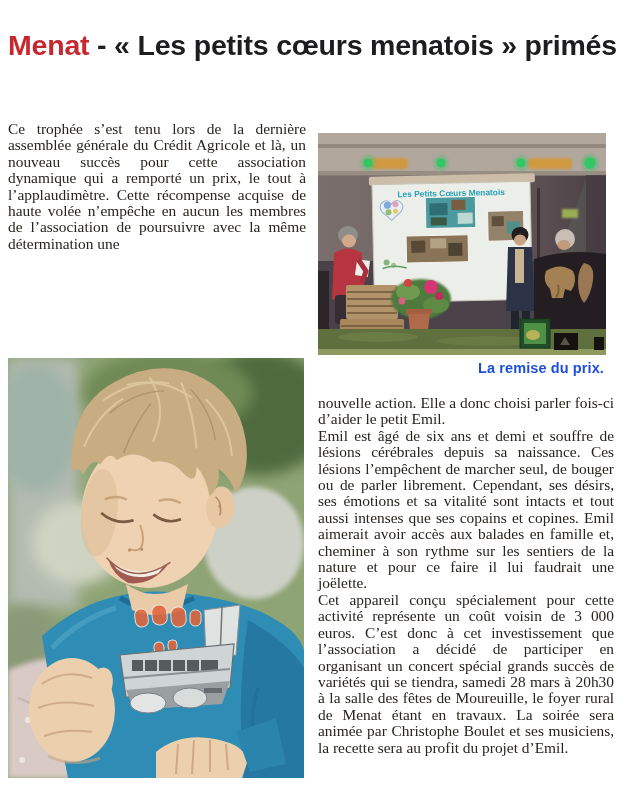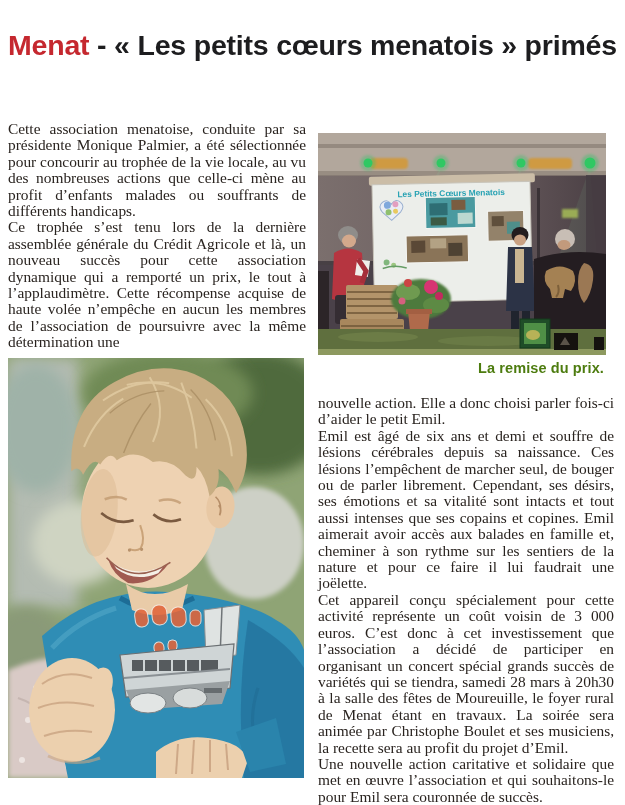--- a/index.html
+++ b/index.html
@@ -19,34 +19,33 @@
     text-align:justify; hyphens:auto;
   }
   .bodycol p { margin:0; }
   .col-left  { left:8px;  top:121px; width:298px; }
   .col-right { left:318px; top:395px; width:296px; }
   .photo { position:absolute; display:block; }
   .photo-ceremony { left:318px; top:133px; }
   .photo-emil     { left:8px;  top:358px; }
   .caption {
     position:absolute; font-weight:700; font-size:14.5px;
-    color:#4d7c0f; text-align:right; letter-spacing:0.1px;
+    color:#1d4ed8; text-align:right; letter-spacing:0.1px;
   }
   .cap-ceremony { left:318px; top:360px; width:286px; }
   .cap-emil     { left:8px;  top:780px; width:288px; }
 </style>
 </head>
 <body>
 
 <div class="page">
 
   <h1 class="headline"><span class="loc">Menat</span><span> - « Les petits cœurs menatois » primés</span></h1>
 
   <div class="bodycol col-left">
-    <p>Cette association menatoise, conduite par sa présidente Monique Palmier, a été sélectionnée pour concourir au trophée de la vie locale, au vu des nombreuses actions que celle-ci mène au profit d’enfants malades ou souffrants de différents handicaps.</p>
     <p>Ce trophée s’est tenu lors de la dernière assemblée générale du Crédit Agricole et là, un nouveau succès pour cette association dynamique qui a remporté un prix, le tout à l’applaudimètre. Cette récompense acquise de haute volée n’empêche en aucun les membres de l’association de poursuivre avec la même détermination une</p>
   </div>
 
   <svg class="photo photo-ceremony" width="288" height="222" viewBox="0 0 288 222" role="img">
     <defs>
       <filter id="b1" x="-30%" y="-30%" width="160%" height="160%">
           <feGaussianBlur stdDeviation="1.2"></feGaussianBlur>
         </filter>
       <filter id="b2" x="-30%" y="-30%" width="160%" height="160%">
           <feGaussianBlur stdDeviation="2.4"></feGaussianBlur>
@@ -319,16 +318,15 @@
       <path d="M106,206 Q134,229 166,204 Q152,227 128,227 Q112,220 106,206 Z" fill="#a05a50"></path>
       <path d="M110,208 Q134,222 162,206 L157,214 Q134,226 115,214 Z" fill="#f4efe6"></path>
       <path d="M104,204 q30,26 64,-2" stroke="#9a604f" stroke-width="1.6" fill="none"></path>
     </g>
   </svg>
 
   <div class="bodycol col-right">
     <p>nouvelle action. Elle a donc choisi parler fois-ci d’aider le petit Emil.</p>
     <p>Emil est âgé de six ans et demi et souffre de lésions cérébrales depuis sa naissance. Ces lésions l’empêchent de marcher seul, de bouger ou de parler librement. Cependant, ses désirs, ses émotions et sa vitalité sont intacts et tout aussi intenses que ses copains et copines. Emil aimerait avoir accès aux balades en famille et, cheminer à son rythme sur les sentiers de la nature et pour ce faire il lui faudrait une joëlette.</p>
     <p>Cet appareil conçu spécialement pour cette activité représente un coût voisin de 3 000 euros. C’est donc à cet investissement que l’association a décidé de participer en organisant un concert spécial grands succès de variétés qui se tiendra, samedi 28 mars à 20h30 à la salle des fêtes de Moureuille, le foyer rural de Menat étant en travaux. La soirée sera animée par Christophe Boulet et ses musiciens, la recette sera au profit du projet d’Emil.</p>
-    <p>Une nouvelle action caritative et solidaire que met en œuvre l’association et qui souhaitons-le pour Emil sera couronnée de succès.</p>
   </div>
 
 </div>
 
 </body></html>

